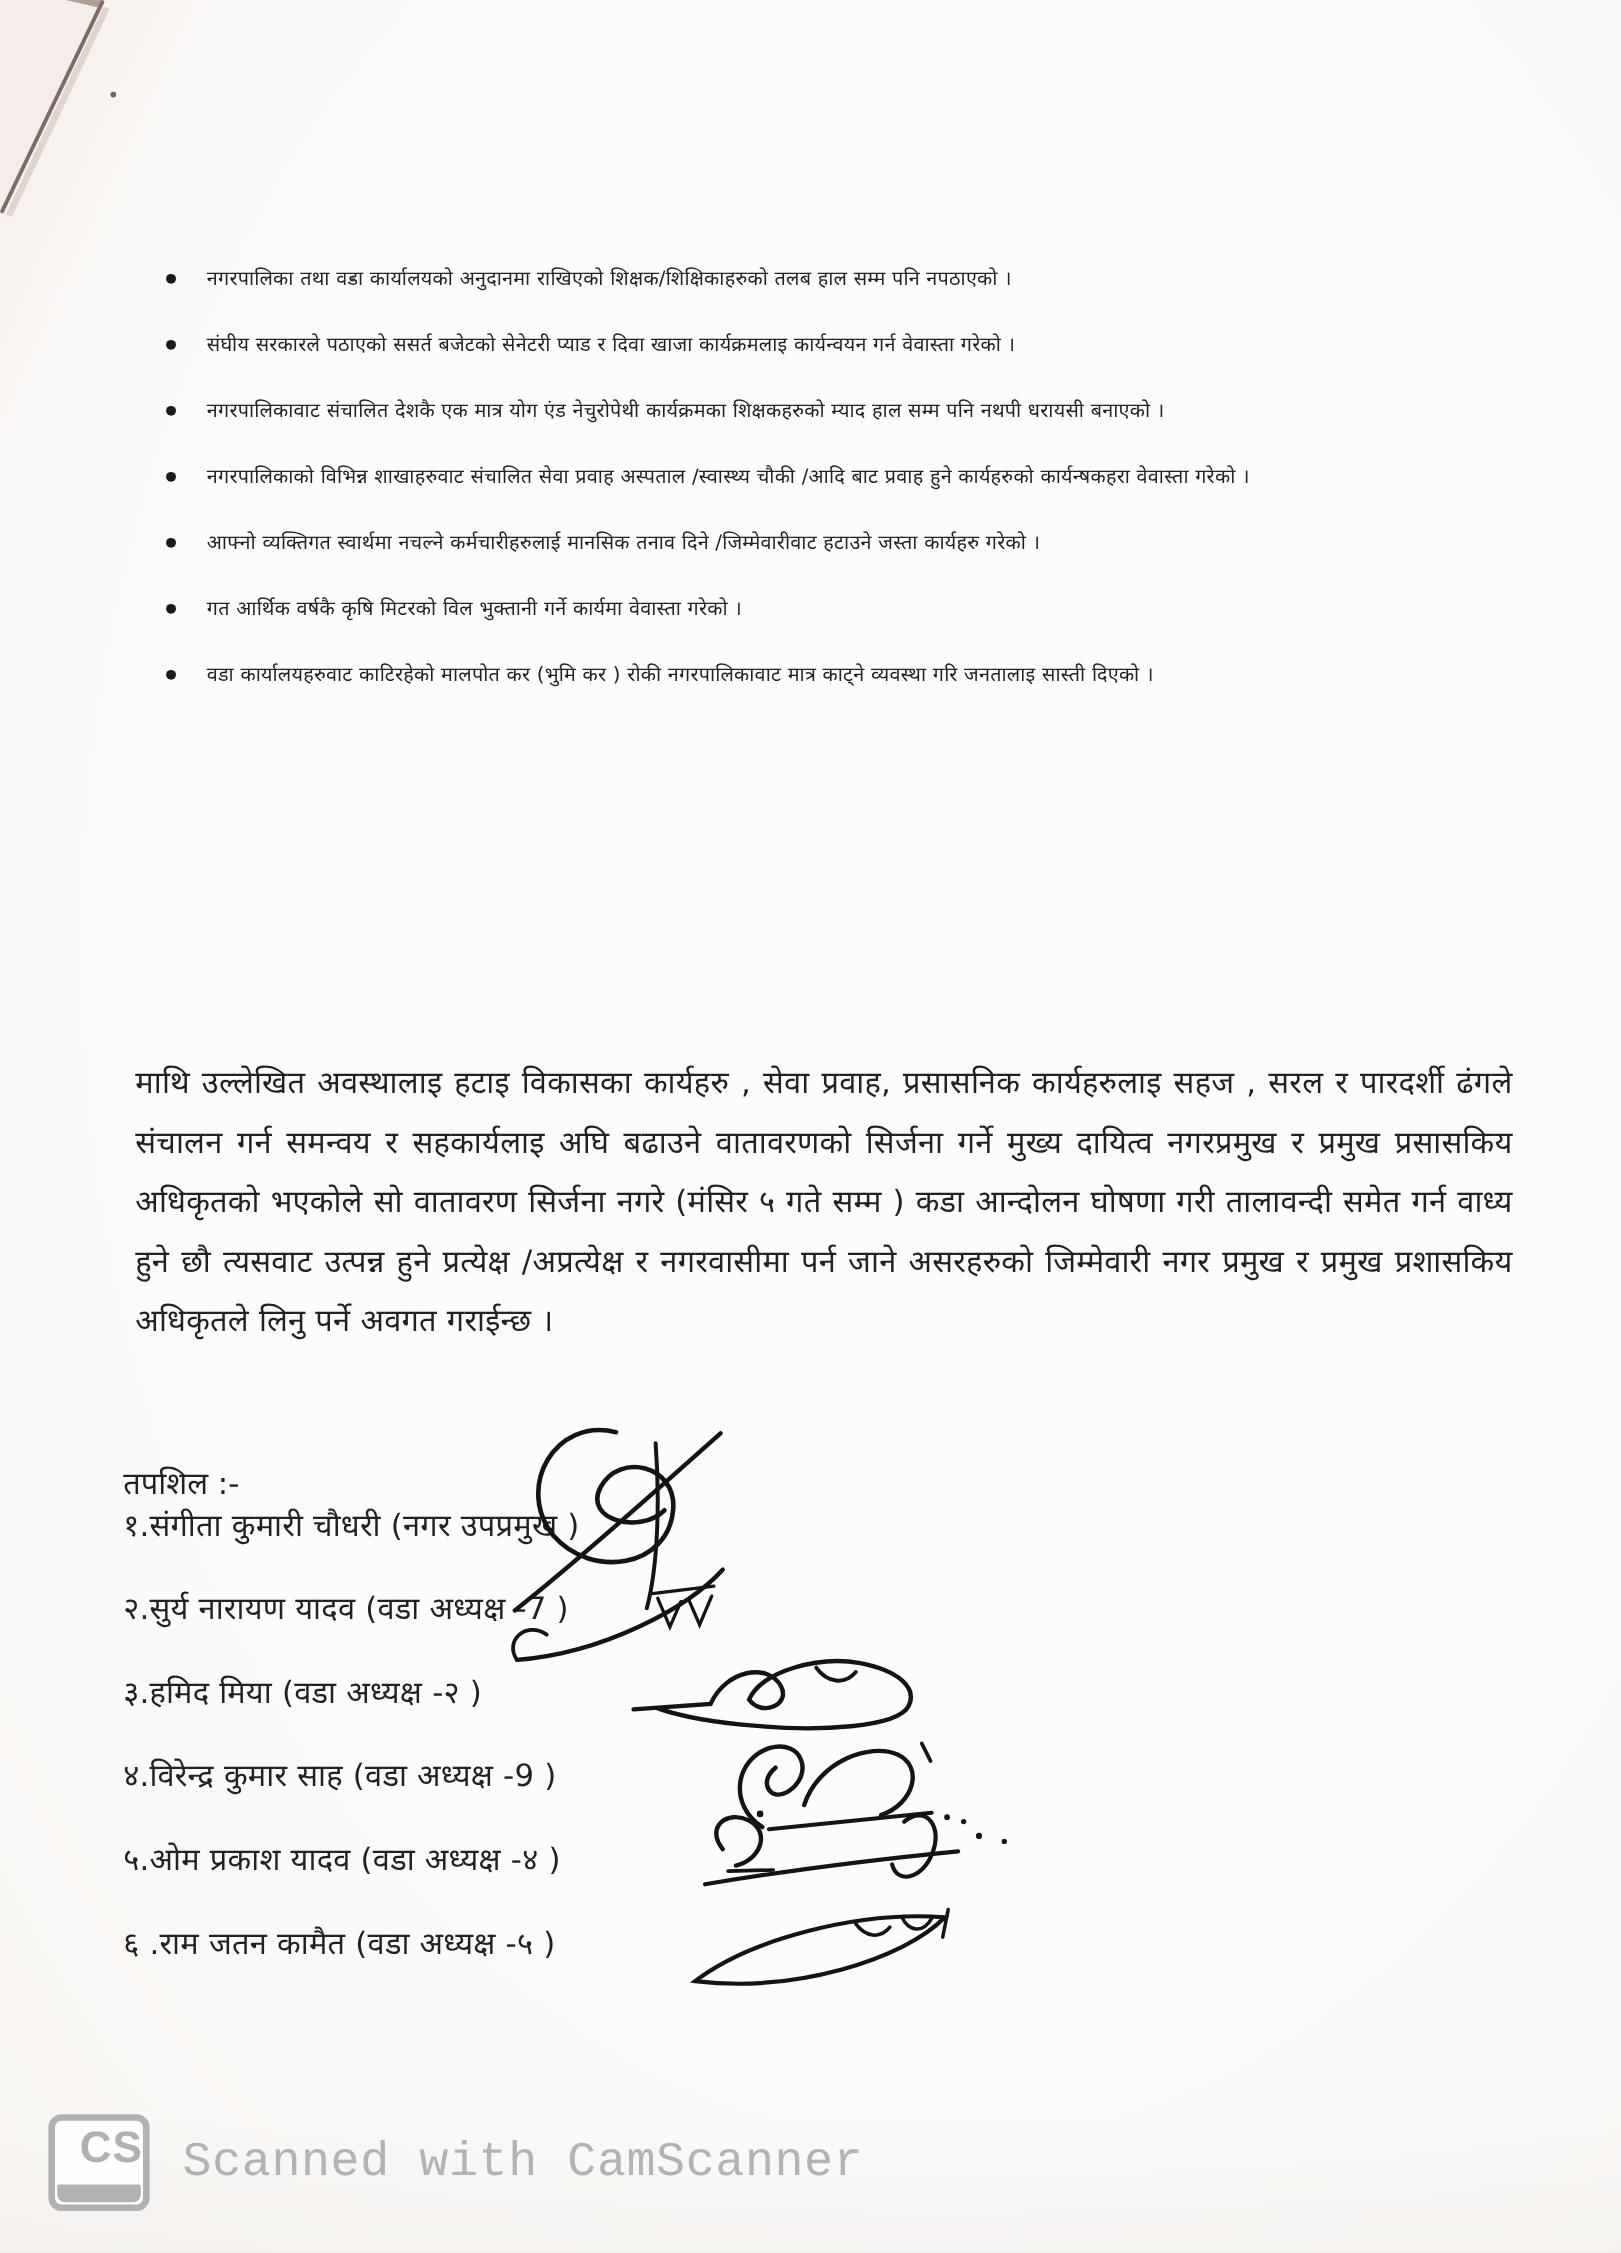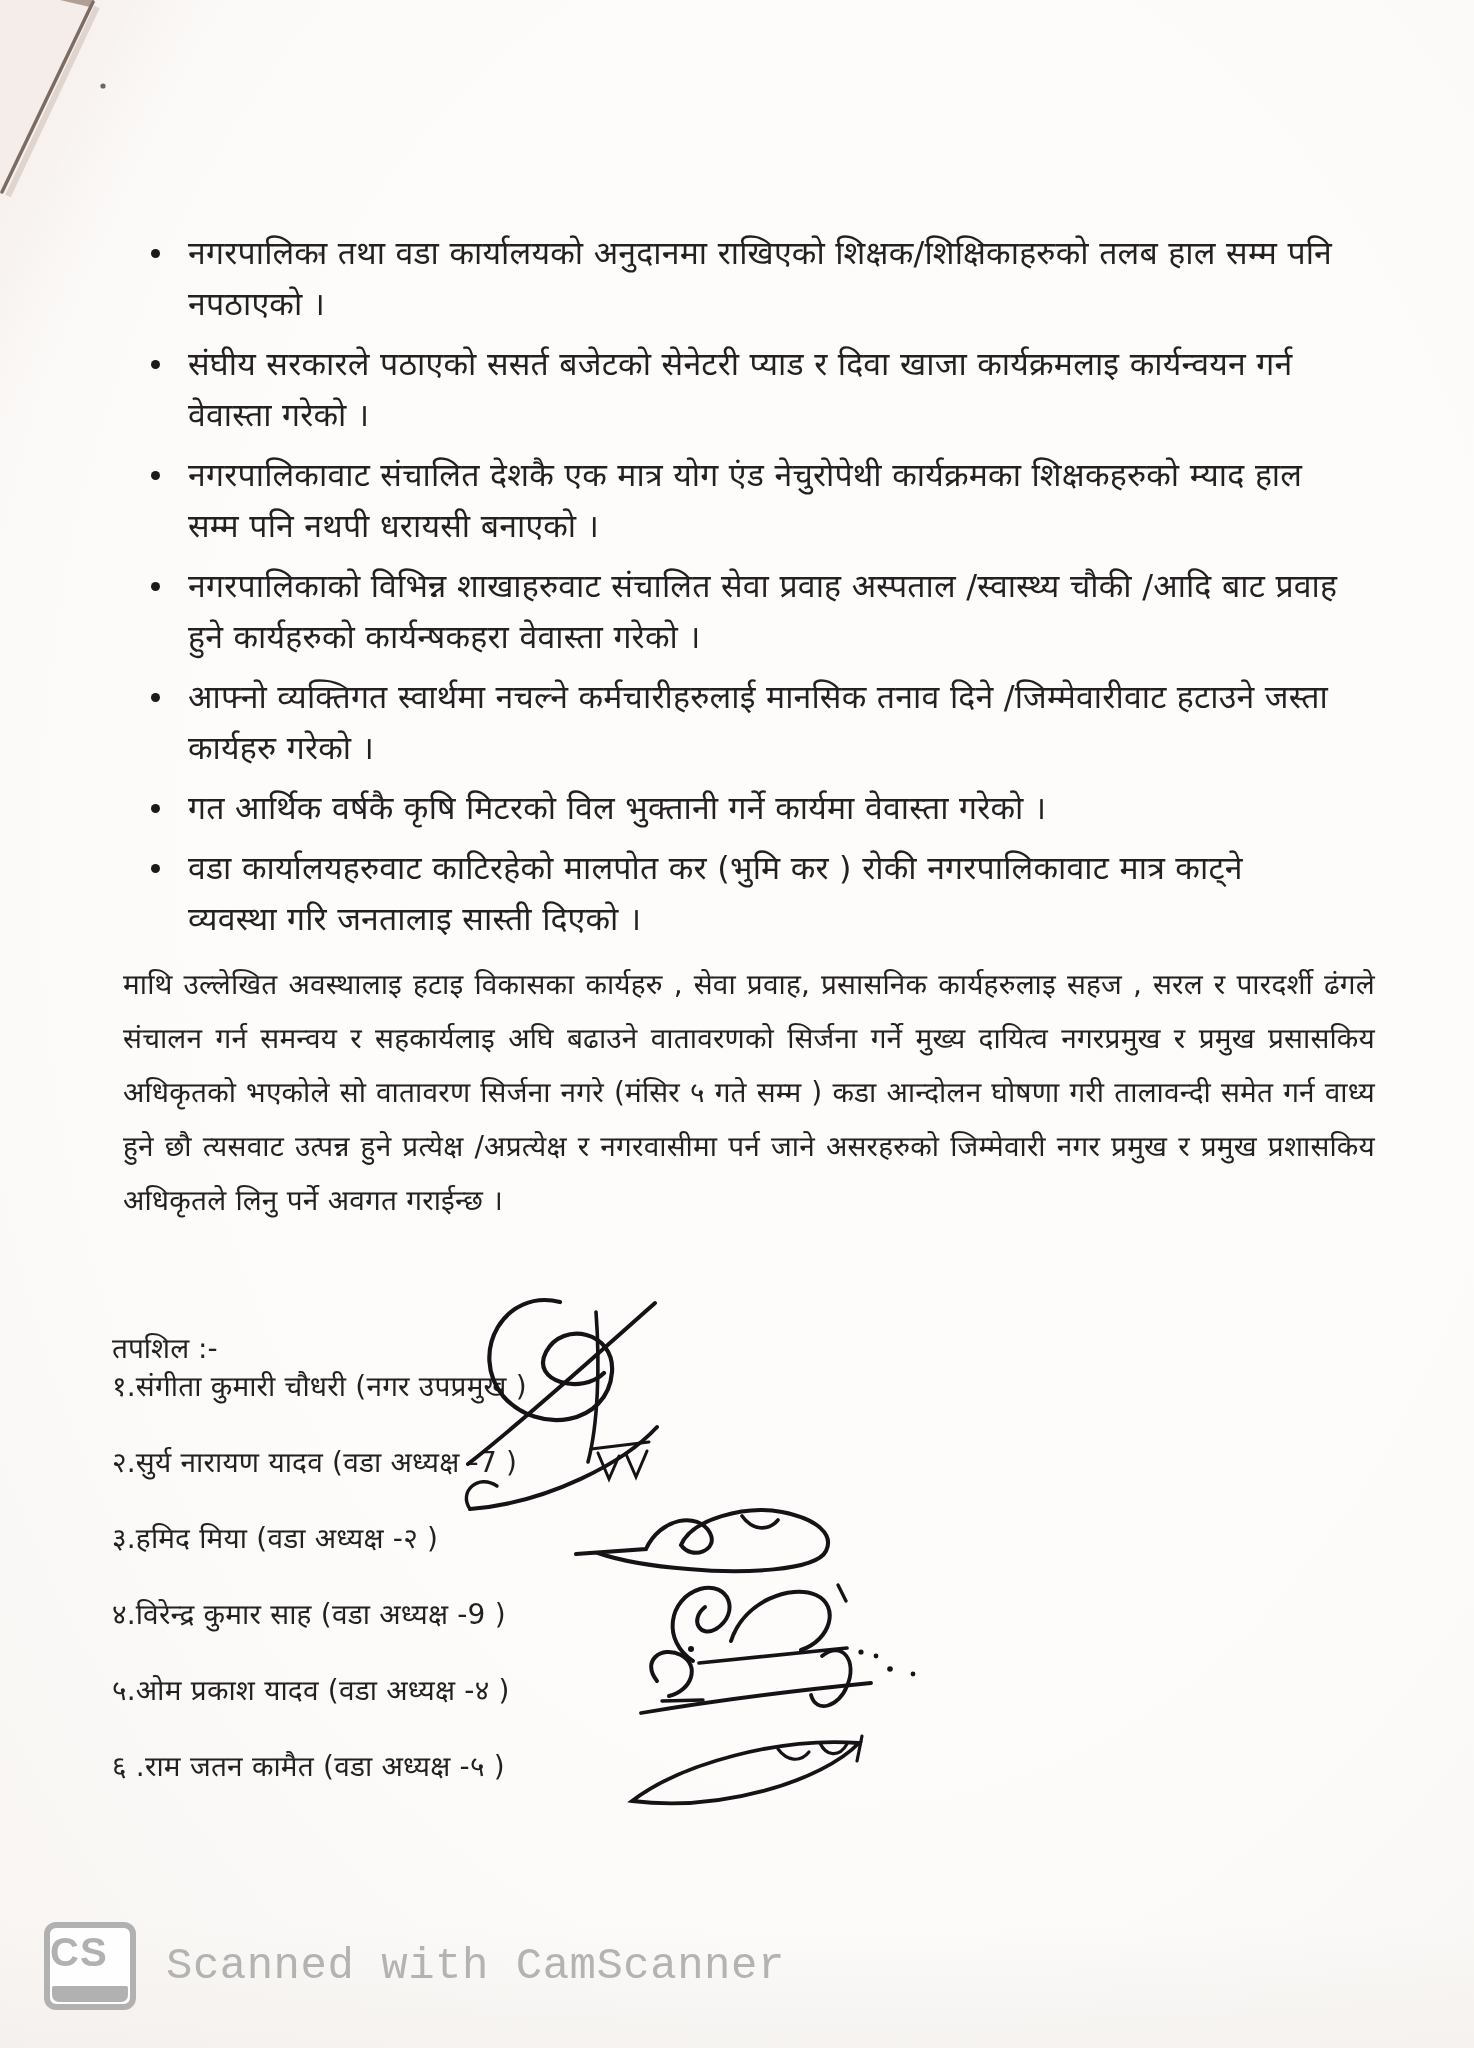--- a/index.html
+++ b/index.html
@@ -12,21 +12,21 @@
       linear-gradient(0deg, rgba(235,231,228,.35) 0%, rgba(235,231,228,0) 6%),
       radial-gradient(ellipse at 58% 42%, #fdfcfb 55%, #f8f5f2 100%);
     overflow:hidden;
     font-family:"DejaVu Sans", sans-serif;
     color:#241f20;
   }
   
   .crease{position:absolute;left:0;top:0;pointer-events:none;}
   
   .bullet-list{position:absolute;left:148px;top:228px;width:1190px;}
-  .bullet-item{display:flex;margin-bottom:9px;font-size:32px;line-height:51px;}
+  .bullet-item{display:flex;margin-bottom:9px;font-size:18px;line-height:51px;}
   .bullet-item .dot{flex:none;width:9px;height:9px;border-radius:50%;background:#1c191b;margin:21px 28px 0 3px;}
   .bullet-item .bullet-text{flex:1;letter-spacing:.2px;}
   
   .paragraph{
     position:absolute;left:123px;top:958px;width:1252px;
     font-size:28px;line-height:54px;text-align:justify;letter-spacing:.2px;
   }
   .tapasil{position:absolute;left:112px;top:1328px;font-size:28px;}
   
   .signatories{position:absolute;left:112px;top:1366px;width:700px;}
@@ -35,21 +35,21 @@
   .signatures{position:absolute;left:0;top:0;pointer-events:none;}
   
   .watermark{
     position:absolute;left:44px;top:1922px;
     display:flex;align-items:center;gap:30px;
     font-family:"Liberation Sans", sans-serif;
   }
   .cs-icon{
     position:relative;flex:none;width:80px;height:76px;
     border:6px solid #b1b1b1;border-radius:12px;background:#fefefe;
-    display:flex;align-items:flex-start;justify-content:flex-start;
+    display:flex;align-items:flex-start;justify-content:flex-end;
   }
   .cs-icon .cs-label{
     font-size:40px;font-weight:bold;color:#b1b1b1;margin-top:2px;
     font-family:"Liberation Sans", sans-serif;letter-spacing:1px;
   }
   .cs-icon .cs-strip{
     position:absolute;left:2px;right:2px;bottom:2px;height:16px;
     background:#b1b1b1;border-radius:2px 2px 7px 7px;
   }
   .wm-text{font-size:44px;color:#b3b3b3;font-weight:500;letter-spacing:.5px;white-space:nowrap;font-family:Liberation Mono, monospace;}

